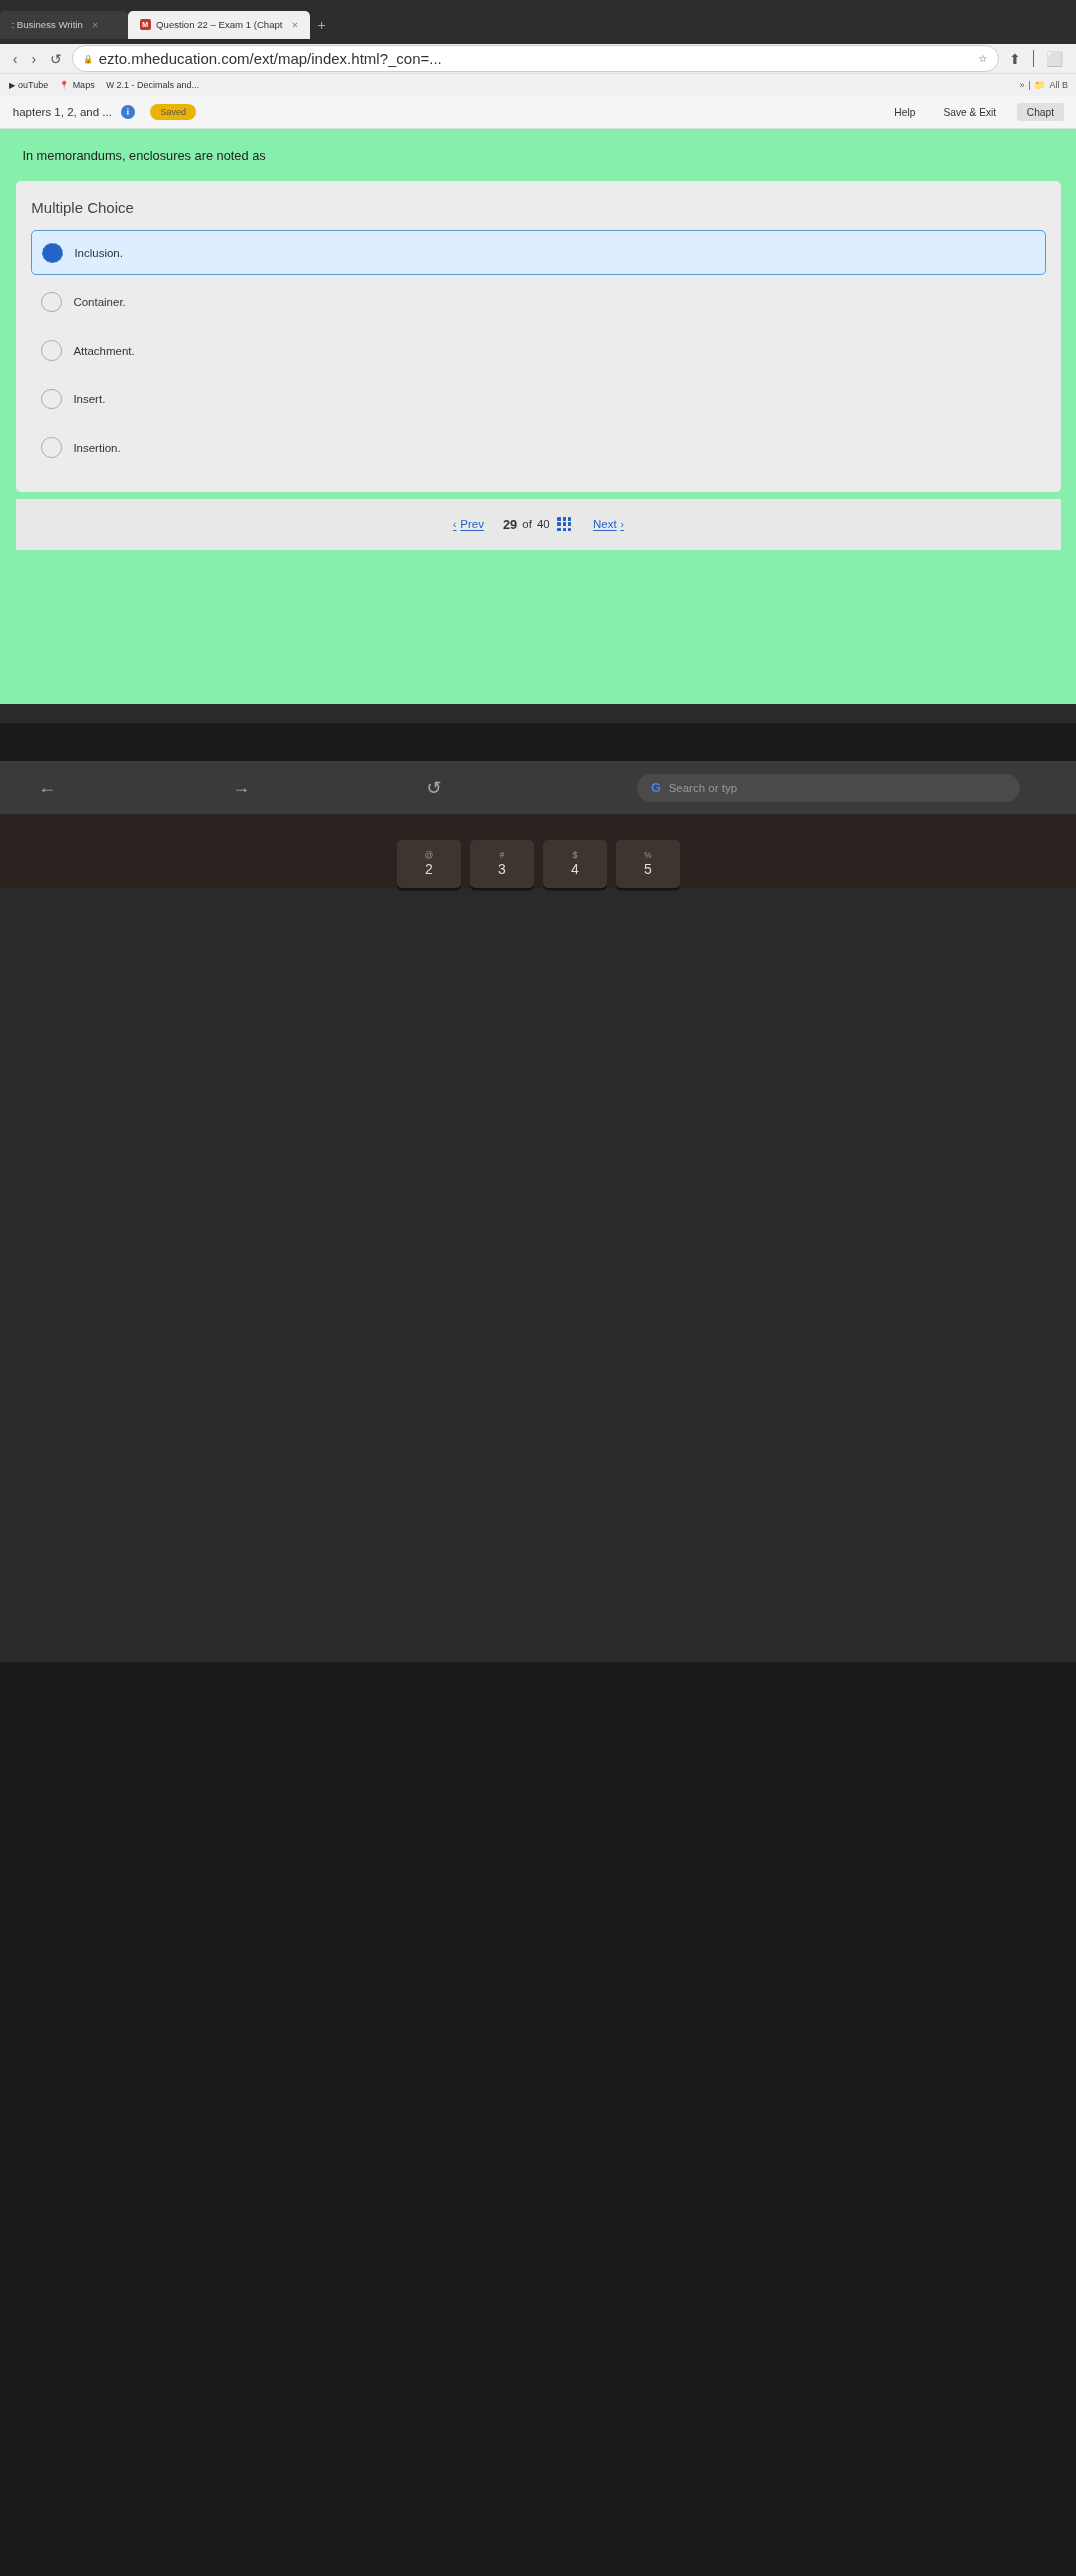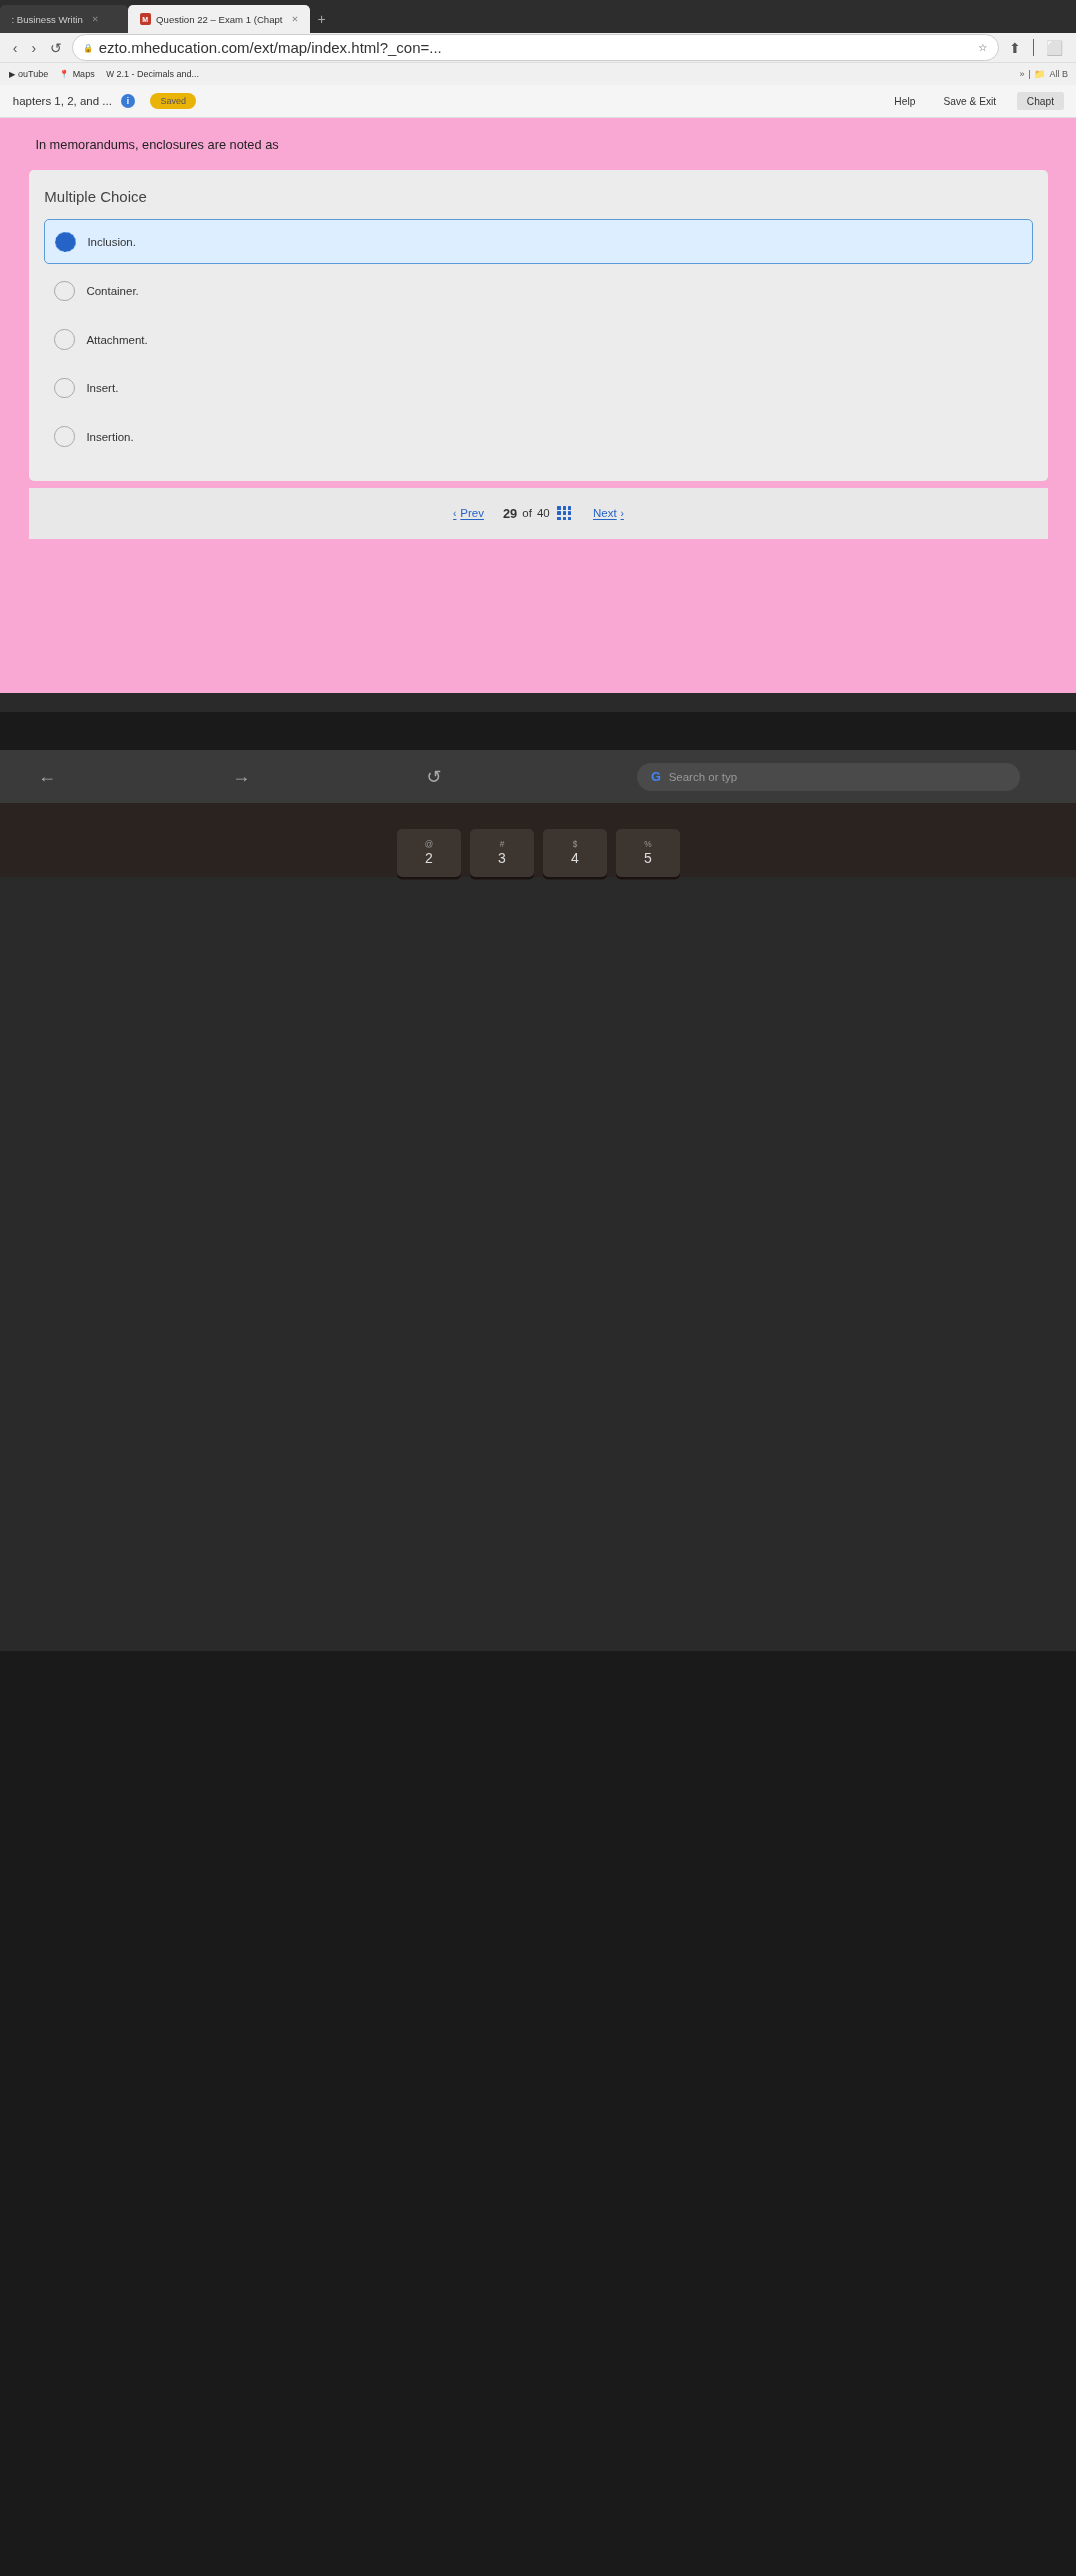--- a/index.html
+++ b/index.html
@@ -16,21 +16,21 @@
     .browser-chrome {
       background: #3c3c3c;
       width: 100%;
     }
 
     .tab-bar {
       display: flex;
       align-items: center;
       background: #2d2d2d;
       padding: 5.1px 0 0 0;
-      height: 33px;
+      height: 44px;
     }
 
     .tab {
       display: flex;
       align-items: center;
       padding: 5.1px 11.5px;
       background: #3c3c3c;
       border-radius: 5.1px 5.1px 0 0;
       font-size: 9.6px;
       color: #ccc;
@@ -205,22 +205,22 @@
       color: #333;
     }
 
     .header-btn.submit {
       background: #e0e0e0;
       padding: 3.8px 10.2px;
     }
 
     
     .main-content {
-      background: #f9a8d4;
-      padding: 19px 29px;
+      background: #86efac;
+      padding: 19px 16px;
       min-height: 575px;
     }
 
     .question-text {
       font-size: 12.8px;
       color: #222;
       margin-bottom: 18px;
       padding: 0 6.4px;
     }
 

